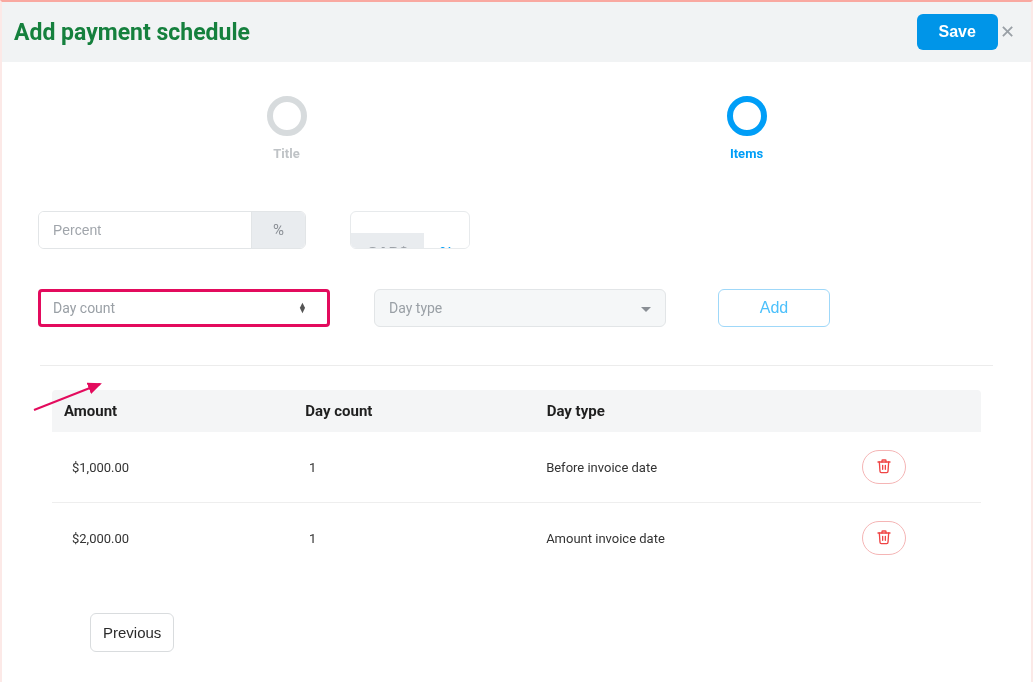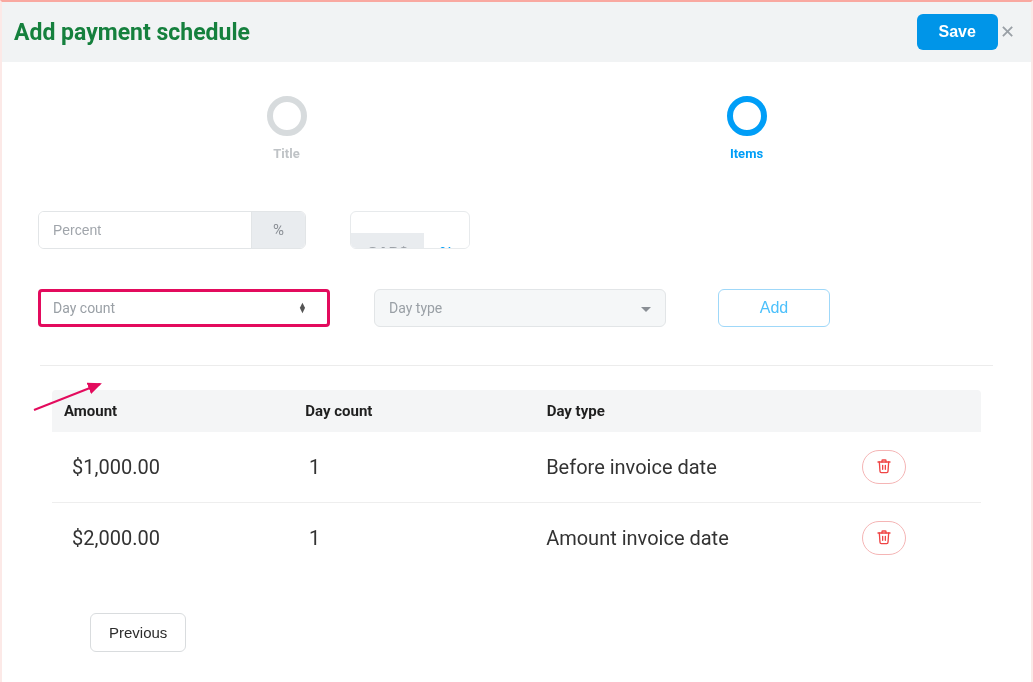--- a/index.html
+++ b/index.html
@@ -213,21 +213,21 @@
       padding: 12px 12px;
       border-radius: 4px 4px 0 0;
     }
     .thead .th { font-size: 15px; font-weight: 700; color: #1f1f1f; }
     .trow {
       display: grid;
       grid-template-columns: 1.2fr 1.2fr 1.6fr 0.5fr;
       padding: 18px 20px;
       border-bottom: 1px solid #eee;
       align-items: center;
-      font-size: 20px;
+      font-size: 13px;
       color: #333;
     }
     .trow:last-child { border-bottom: none; }
     .delete-btn {
       width: 44px; height: 34px;
       border: 1px solid #f5b5b5;
       border-radius: 18px;
       background: #fff;
       display: flex; align-items: center; justify-content: center;
       cursor: pointer;
@@ -235,21 +235,21 @@
     }
     .delete-btn svg { width: 16px; height: 16px; }
 
     .footer {
       padding: 40px 22px 0 60px;
     }
     .prev-btn {
       border: 1px solid #d9dcde;
       background: #fff;
       color: #2b2b2b;
-      padding: 10px 18px;
+      padding: 10px 12px;
       border-radius: 6px;
       font-size: 15px;
       cursor: pointer;
     }
   </style>
 </head>
 <body>
 
 <div class="modal">
 

